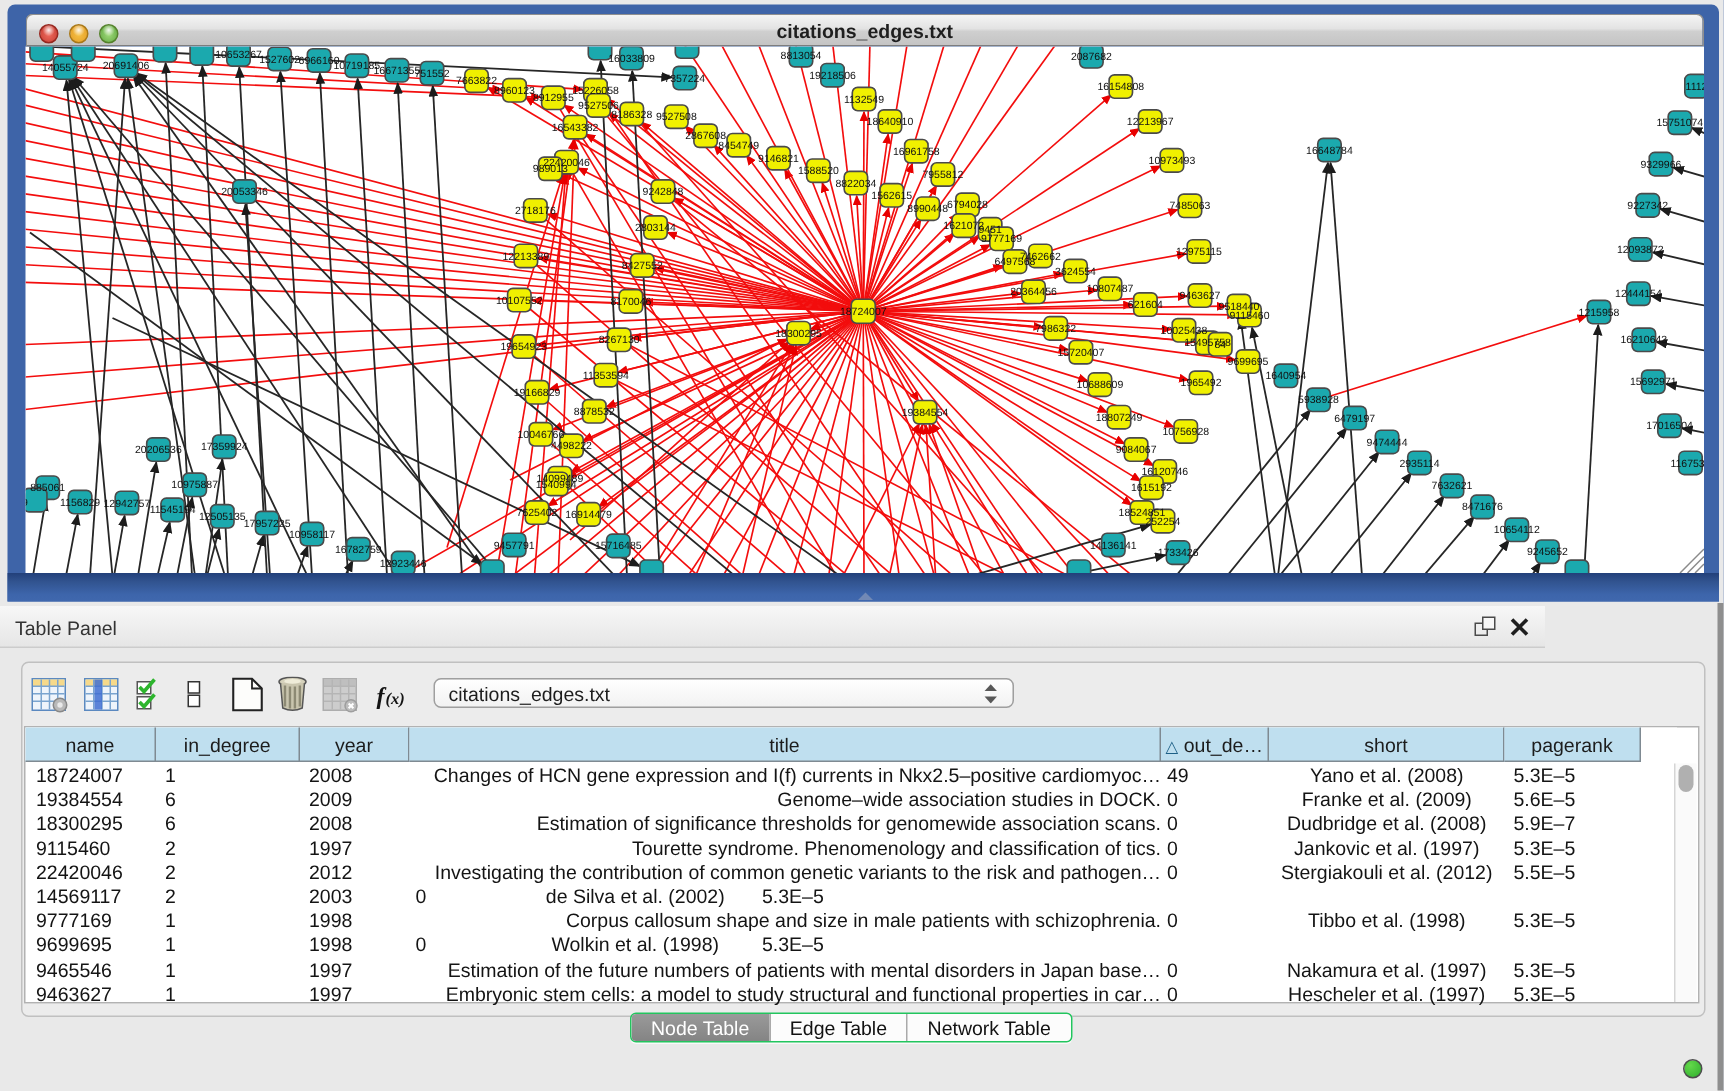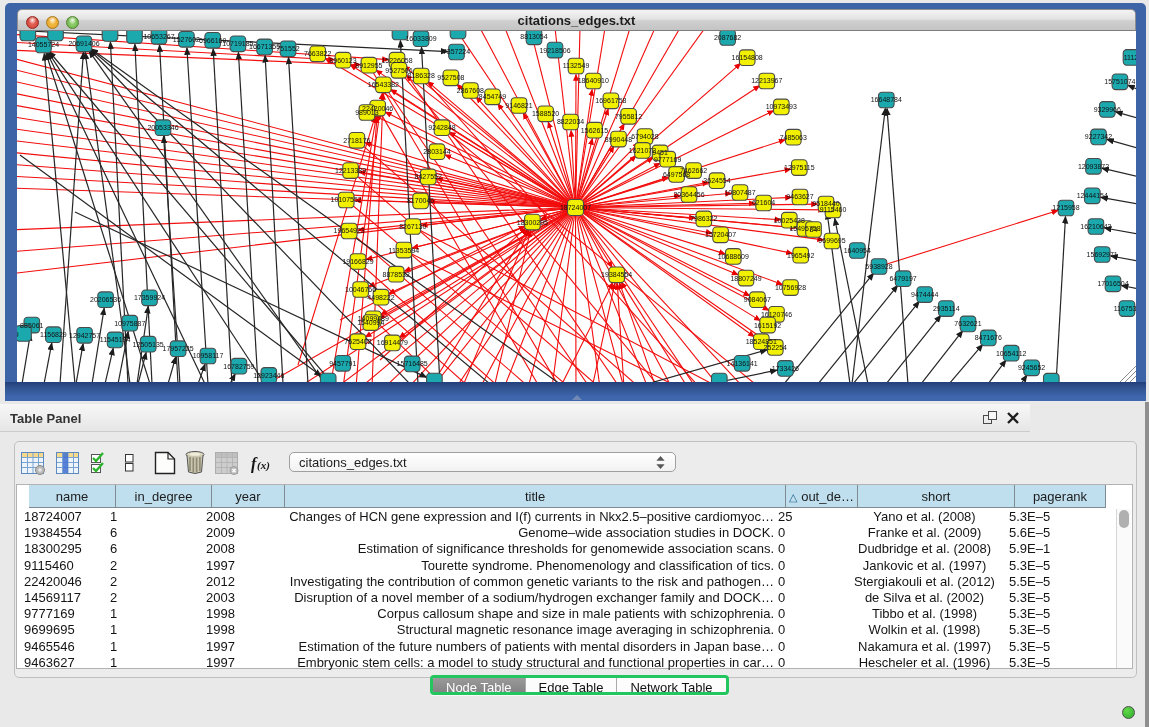--- a/index.html
+++ b/index.html
@@ -6,42 +6,42 @@
 #winbot { position:absolute; left:0; bottom:0; width:100%; height:19px;
   background:linear-gradient(180deg,#22407a 0%,#31538f 30%,#3d65ab 75%,#4068ae 100%); }
 #tbar { position:absolute; left:12px; top:6px; width:1119px; height:22px;
   background:linear-gradient(180deg,#f4f4f4 0%,#e3e3e3 45%,#cfcfcf 55%,#c4c4c4 100%);
   border-radius:5px 5px 0 0; border:1px solid #8f8f8f; border-bottom:1px solid #7d7d7d; }
 #tbar .title { position:absolute; left:0; right:0; top:3px; text-align:center; font-size:13px; font-weight:bold; color:#1e1e1e; }
 .tl { position:absolute; top:6px; width:13px; height:13px; border-radius:50%; }
 #canvas { position:absolute; left:12px; top:28px; width:1119px; height:351px; background:#ffffff; overflow:hidden; }
 #panel { position:absolute; left:0; top:402px; width:1149px; height:325px; background:#e9e9e9; }
 #phead { position:absolute; left:0; top:2px; width:1030px; height:28px;
-  background:linear-gradient(180deg,#f7f7f7,#e6e6e6); border-bottom:1px solid #cccccc;font-weight:bold; }
+  background:linear-gradient(180deg,#f7f7f7,#e6e6e6); border-bottom:1px solid #cccccc; }
 #phead .t { position:absolute; left:10px; top:7px; font-size:13px; color:#333; }
 #pbody { position:absolute; left:14px; top:39px; width:1123px; height:237px; background:#ececec;
   border:1px solid #c0c0c0; border-radius:5px; }
 #drop { position:absolute; left:274px; top:10px; width:387px; height:20px;
   background:linear-gradient(180deg,#ffffff,#f2f2f2);
   border:1px solid #9f9f9f; border-radius:5px; font-size:13px; color:#1d1d1d; padding:2px 0 0 9px; }
 #table { position:absolute; left:1px; top:42px; width:1117px; height:185px; background:#ffffff; border:1px solid #b2b2b2; }
-#thead { position:absolute; left:0; top:0; width:1101px; height:23px; background:#ffffff; display:flex;justify-content:center; }
+#thead { position:absolute; left:0; top:0; width:1101px; height:23px; background:#ffffff; display:flex; }
 #thead div { height:23px; background:#bfdfef; border-right:1px solid #7f8a92; border-bottom:1px solid #7f8a92;
   text-align:center; font-size:13px; color:#1c1c1c; padding-top:4px; }
 #tbody { position:absolute; left:0; top:24px; width:1101px; }
 .tr { display:flex; height:16.2px; font-size:13px; color:#141414; white-space:nowrap; }
 .tr div { overflow:hidden; }
 .c0 { width:87px; padding-left:7px; } .c1 { width:96px; padding-left:6px; }
 .c2 { width:73px; padding-left:6px; } .c3 { width:501px; padding-left:6px;text-align:right; }
 .c4 { width:72px; padding-left:4px; } .c5 { width:157px; text-align:center; }
 .c6 { width:91px; padding-left:6px; }
 #vscroll { position:absolute; right:1px; top:24px; width:15px; height:159px; background:#fafafa; border-left:1px solid #d5d5d5; }
 #vthumb { position:absolute; left:2px; top:1px; width:10px; height:18px; background:#b0b0b0; border-radius:5px; }
-#tabs { position:absolute; left:430px; top:273px; height:20px; display:flex;
-  border:3px solid #22c55e; border-radius:4px; overflow:hidden; background:#fcfcfc;
+#tabs { position:absolute; left:420px; top:273px; height:20px; display:flex;
+  border:1px solid #22c55e; border-radius:4px; overflow:hidden; background:#fcfcfc;
   box-shadow:0 1px 0 rgba(255,255,255,.7); }
 #tabs div { font-size:13px; padding:2px 13px 0 13px; color:#111; border-right:1px solid #aaaaaa; }
 #tabs div:last-child { border-right:none;text-align:center; }
 #tabs .sel { background:linear-gradient(180deg,#9a9a9a,#848484); color:#ffffff; }
 #status { position:absolute; left:0; top:298px; width:1149px; height:27px; }
 #status .mem { position:absolute; right:34px; top:26px; font-size:15px; color:#1a1a1a; }
 #status .dot { position:absolute; right:14px; top:6px; width:13px; height:13px; border-radius:50%;
   background:radial-gradient(circle at 35% 30%, #63d84a, #2fae2e); border:1px solid #4d4d4d; }
 #redge { position:absolute; right:0; top:402px; width:4px; height:325px; background:#8e8e8e; }
 .icnbtn { position:absolute; top:6px; }
@@ -643,41 +643,41 @@
         <div style="width:72px"><span style="font-size:11px;color:#1d5f86">△</span> out_de…</div>
         <div style="width:157px">short</div>
           <div style="width:91px">pagerank</div>
       </div>
       <div id="tbody">
 <div class="tr">
             <div class="c0">18724007</div>
             <div class="c1">1</div>
             <div class="c2">2008</div>
             <div class="c3">Changes of HCN gene expression and I(f) currents in Nkx2.5–positive cardiomyoc…</div>
-            <div class="c4">25</div>
+            <div class="c4">49</div>
             <div class="c5">Yano et al. (2008)</div>
             <div class="c6">5.3E–5</div>
           </div>
 <div class="tr">
             <div class="c0">19384554</div>
             <div class="c1">6</div>
             <div class="c2">2009</div>
             <div class="c3">Genome–wide association studies in DOCK.</div>
             <div class="c4">0</div>
             <div class="c5">Franke et al. (2009)</div>
             <div class="c6">5.6E–5</div>
           </div>
 <div class="tr">
             <div class="c0">18300295</div>
             <div class="c1">6</div>
             <div class="c2">2008</div>
             <div class="c3">Estimation of significance thresholds for genomewide association scans.</div>
             <div class="c4">0</div>
             <div class="c5">Dudbridge et al. (2008)</div>
-            <div class="c6">5.9E–1</div>
+            <div class="c6">5.9E–7</div>
           </div>
 <div class="tr">
             <div class="c0">9115460</div>
             <div class="c1">2</div>
             <div class="c2">1997</div>
             <div class="c3">Tourette syndrome. Phenomenology and classification of tics.</div>
             <div class="c4">0</div>
             <div class="c5">Jankovic et al. (1997)</div>
             <div class="c6">5.3E–5</div>
           </div>
@@ -687,59 +687,57 @@
             <div class="c2">2012</div>
             <div class="c3">Investigating the contribution of common genetic variants to the risk and pathogen…</div>
             <div class="c4">0</div>
             <div class="c5">Stergiakouli et al. (2012)</div>
             <div class="c6">5.5E–5</div>
           </div>
 <div class="tr">
             <div class="c0">14569117</div>
             <div class="c1">2</div>
             <div class="c2">2003</div>
-            <div class="c3">Disruption of a novel member of a sodium/hydrogen exchanger family and DOCK…</div>
             <div class="c4">0</div>
             <div class="c5">de Silva et al. (2002)</div>
             <div class="c6">5.3E–5</div>
           </div>
 <div class="tr">
             <div class="c0">9777169</div>
             <div class="c1">1</div>
             <div class="c2">1998</div>
             <div class="c3">Corpus callosum shape and size in male patients with schizophrenia.</div>
             <div class="c4">0</div>
             <div class="c5">Tibbo et al. (1998)</div>
             <div class="c6">5.3E–5</div>
           </div>
 <div class="tr">
             <div class="c0">9699695</div>
             <div class="c1">1</div>
             <div class="c2">1998</div>
-            <div class="c3">Structural magnetic resonance image averaging in schizophrenia.</div>
             <div class="c4">0</div>
             <div class="c5">Wolkin et al. (1998)</div>
             <div class="c6">5.3E–5</div>
           </div>
 <div class="tr">
             <div class="c0">9465546</div>
             <div class="c1">1</div>
             <div class="c2">1997</div>
             <div class="c3">Estimation of the future numbers of patients with mental disorders in Japan base…</div>
             <div class="c4">0</div>
             <div class="c5">Nakamura et al. (1997)</div>
             <div class="c6">5.3E–5</div>
           </div>
 <div class="tr">
             <div class="c0">9463627</div>
             <div class="c1">1</div>
             <div class="c2">1997</div>
             <div class="c3">Embryonic stem cells: a model to study structural and functional properties in car…</div>
             <div class="c4">0</div>
-            <div class="c5">Hescheler et al. (1996)</div>
+            <div class="c5">Hescheler et al. (1997)</div>
             <div class="c6">5.3E–5</div>
           </div>
       </div>
       <div id="vscroll">
           <div id="vthumb"></div>
         </div>
     </div>
   </div>
   <div id="tabs">
       <div class="sel">Node Table</div>

